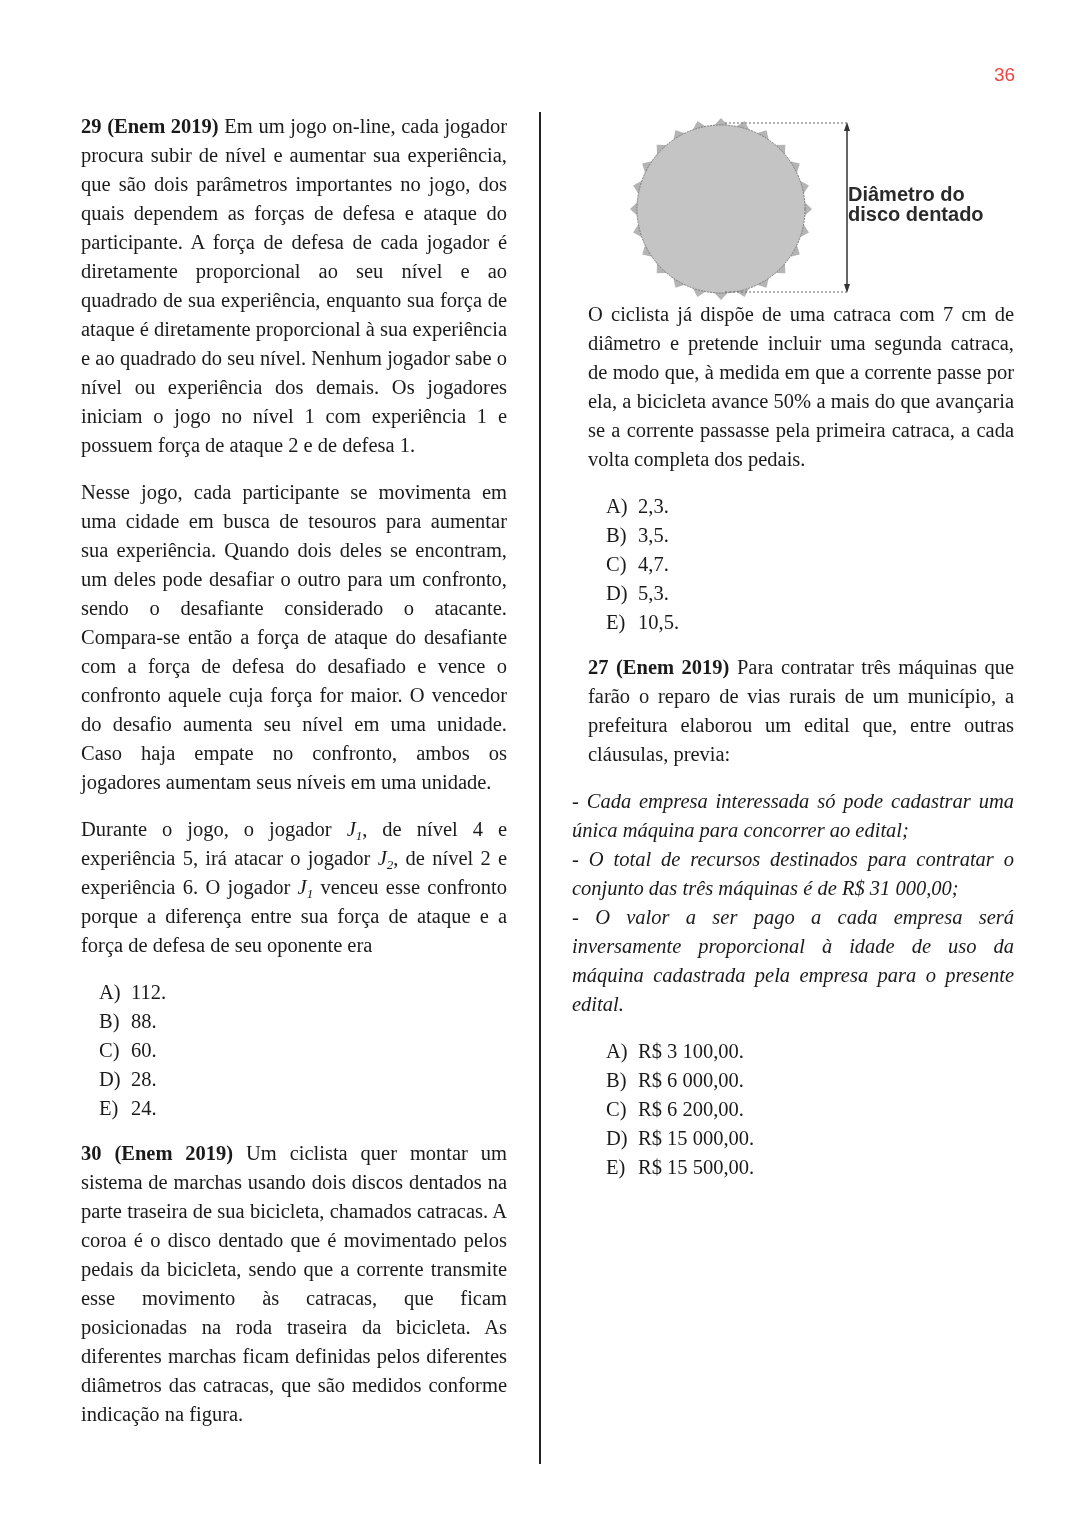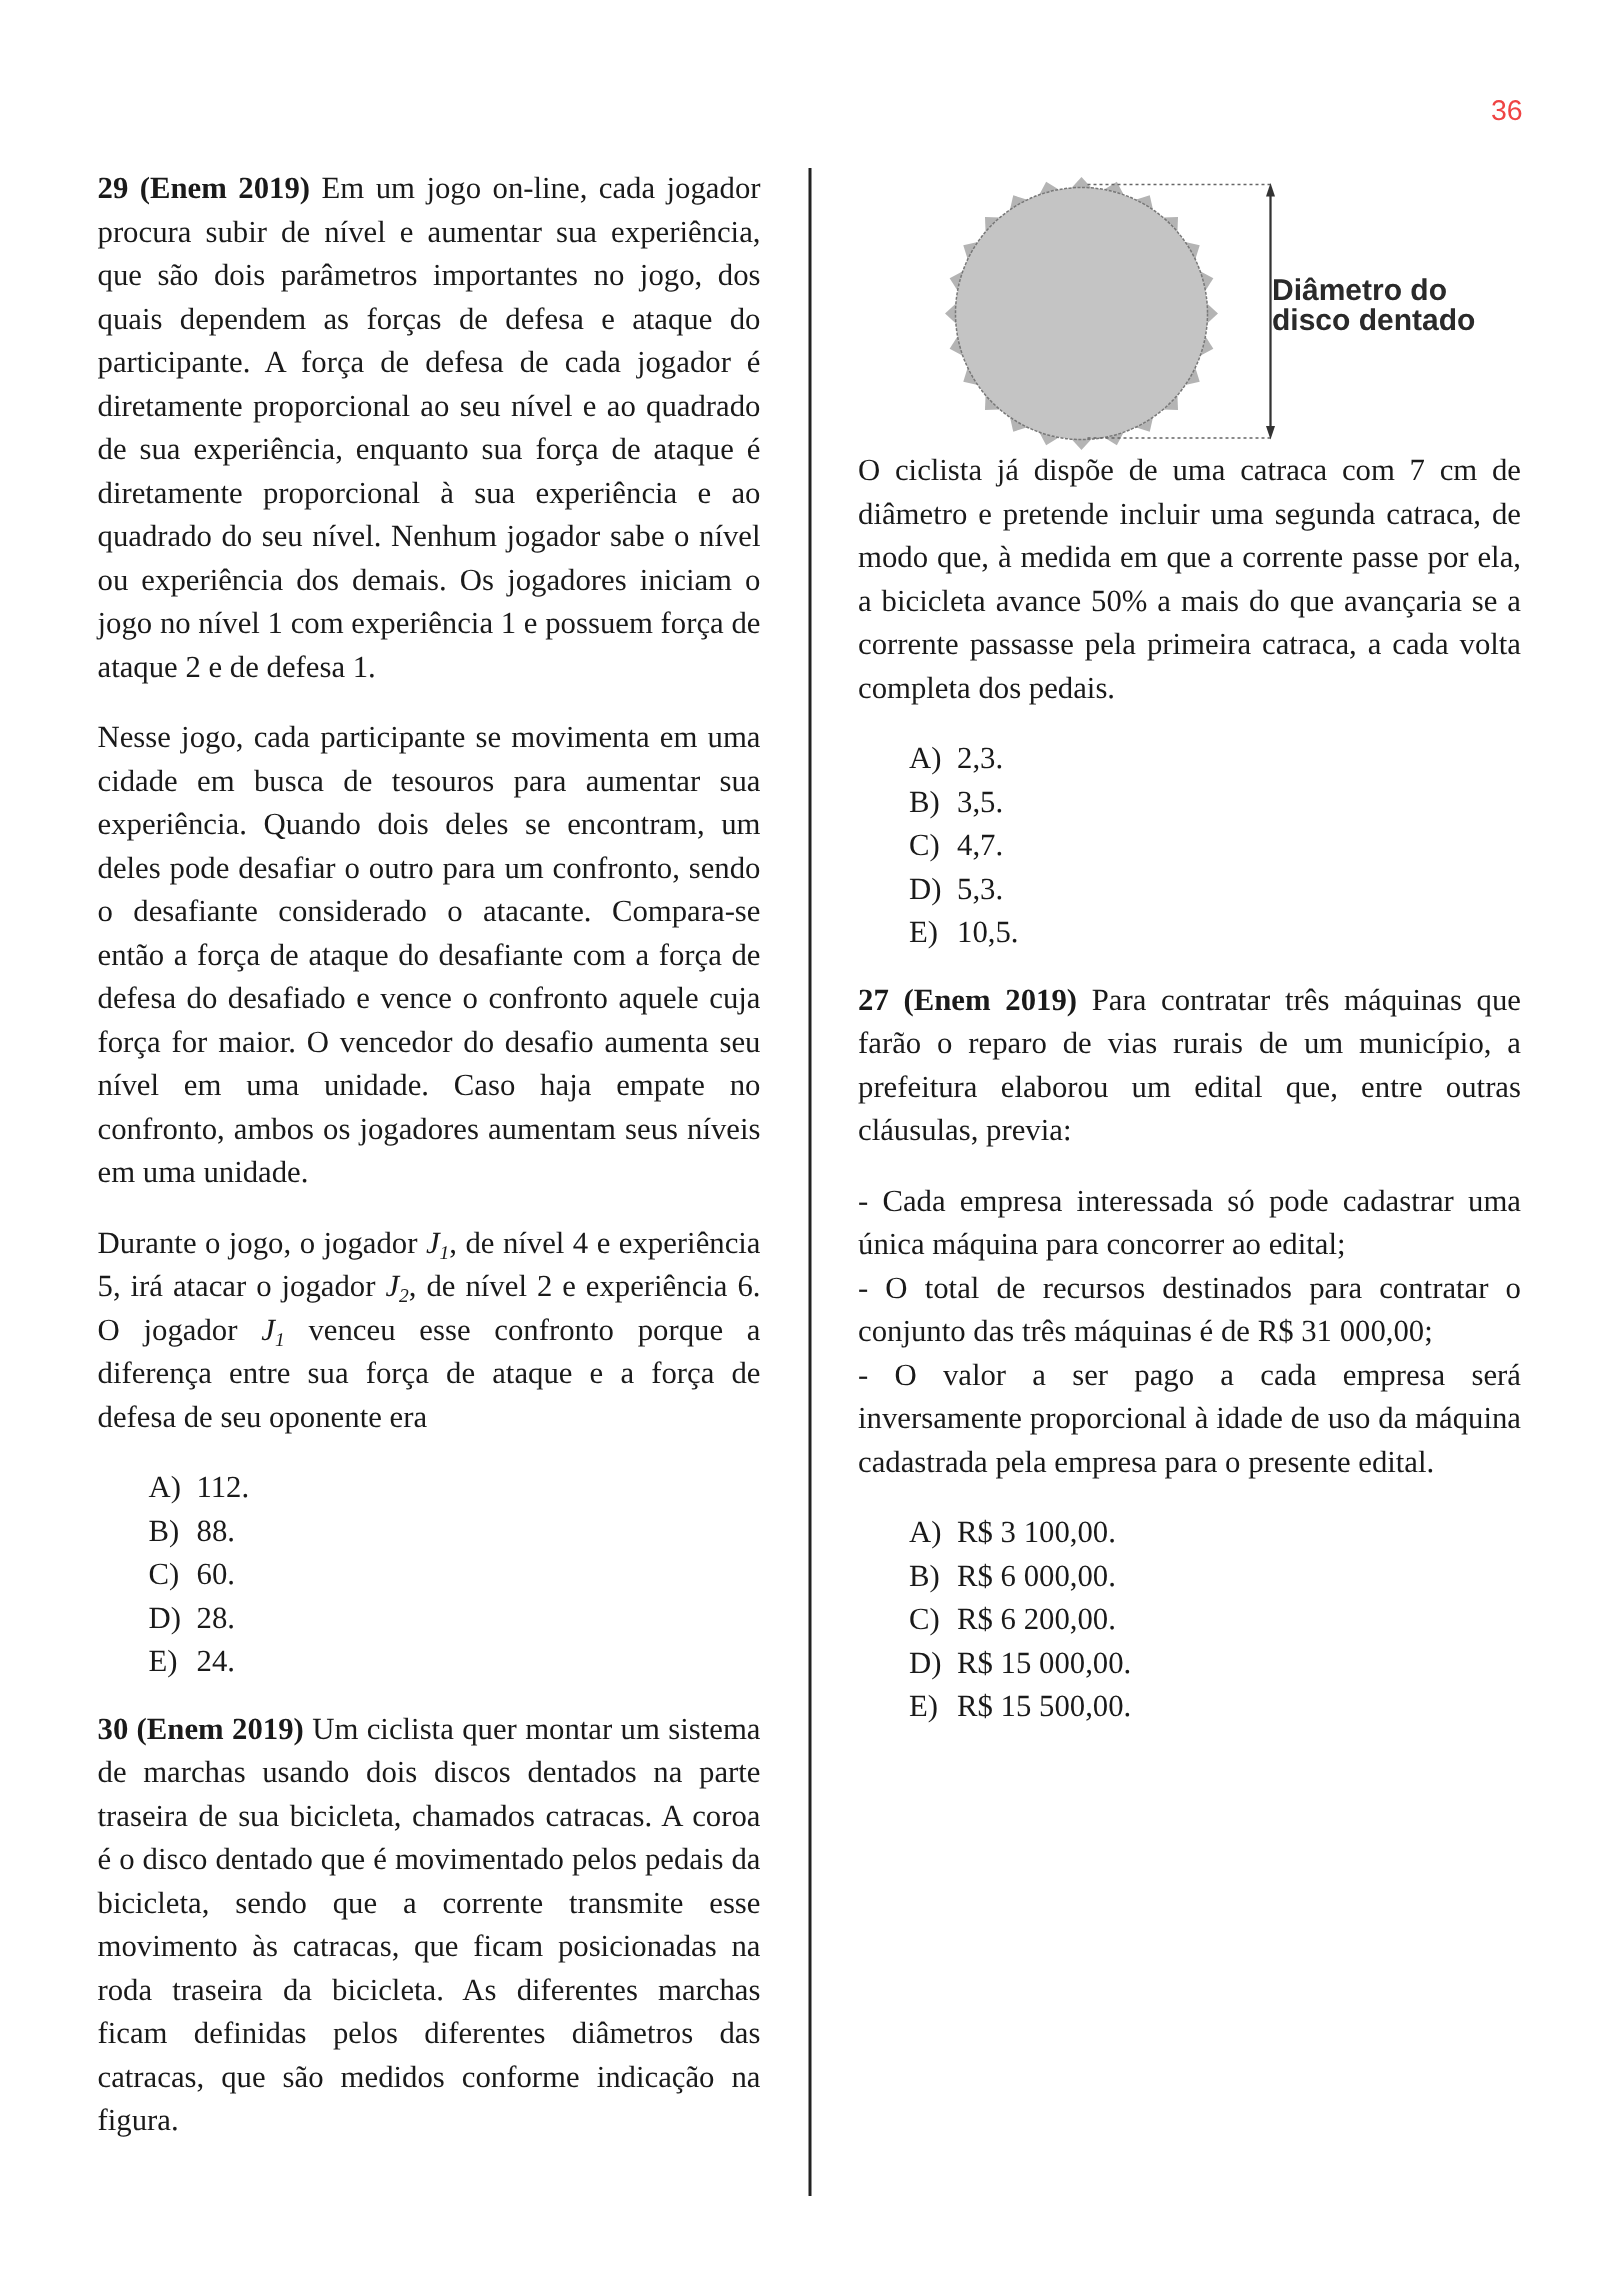--- a/index.html
+++ b/index.html
@@ -4,27 +4,27 @@
 <style>
   html, body { margin: 0; padding: 0; background: #ffffff; }
   body { width: 1080px; height: 1527px; position: relative; overflow: hidden;
          font-family: "Liberation Serif", serif; color: #1a1a1a; }
   .page-number { position: absolute; top: 64px; left: 994px; font-family: "Liberation Sans", sans-serif;
                  font-size: 19px; color: #ef4444; }
   .divider { position: absolute; left: 539px; top: 112px; width: 2px; height: 1352px; background: #222; }
   .col { position: absolute; font-size: 20.5px; line-height: 29px; text-align: justify; }
   .col-left { left: 65px; top: 112px; width: 442px; }
   .col-right { left: 572px; top: 300px; width: 442px; }
-  p { margin: 0 0 18px 0; }
+  p { margin: 0 0 18px 16px; }
   .qnum { font-weight: bold; }
   .opts { margin: 0 0 16px 34px; }
   .opt { display: flex; line-height: 29px; }
   .opt .letter { width: 32px; flex: none; }
   .rule { margin: 0; }
-  .rules { margin-bottom: 18px; }
+  .rules { margin-bottom: 18px; font-style: italic; }
   i.var { font-style: italic; }
   sub { font-size: 13px; vertical-align: -4px; line-height: 0; }
   .figure { position: absolute; left: 625px; top: 112px; width: 360px; height: 190px; }
   .fig-label { position: absolute; left: 848px; top: 184px; font-family: "Liberation Sans", sans-serif;
                font-weight: bold; font-size: 20px; line-height: 20px; color: #2a2a2a; }
 </style>
 </head>
 <body>
 
 <div class="page-number">36</div>

